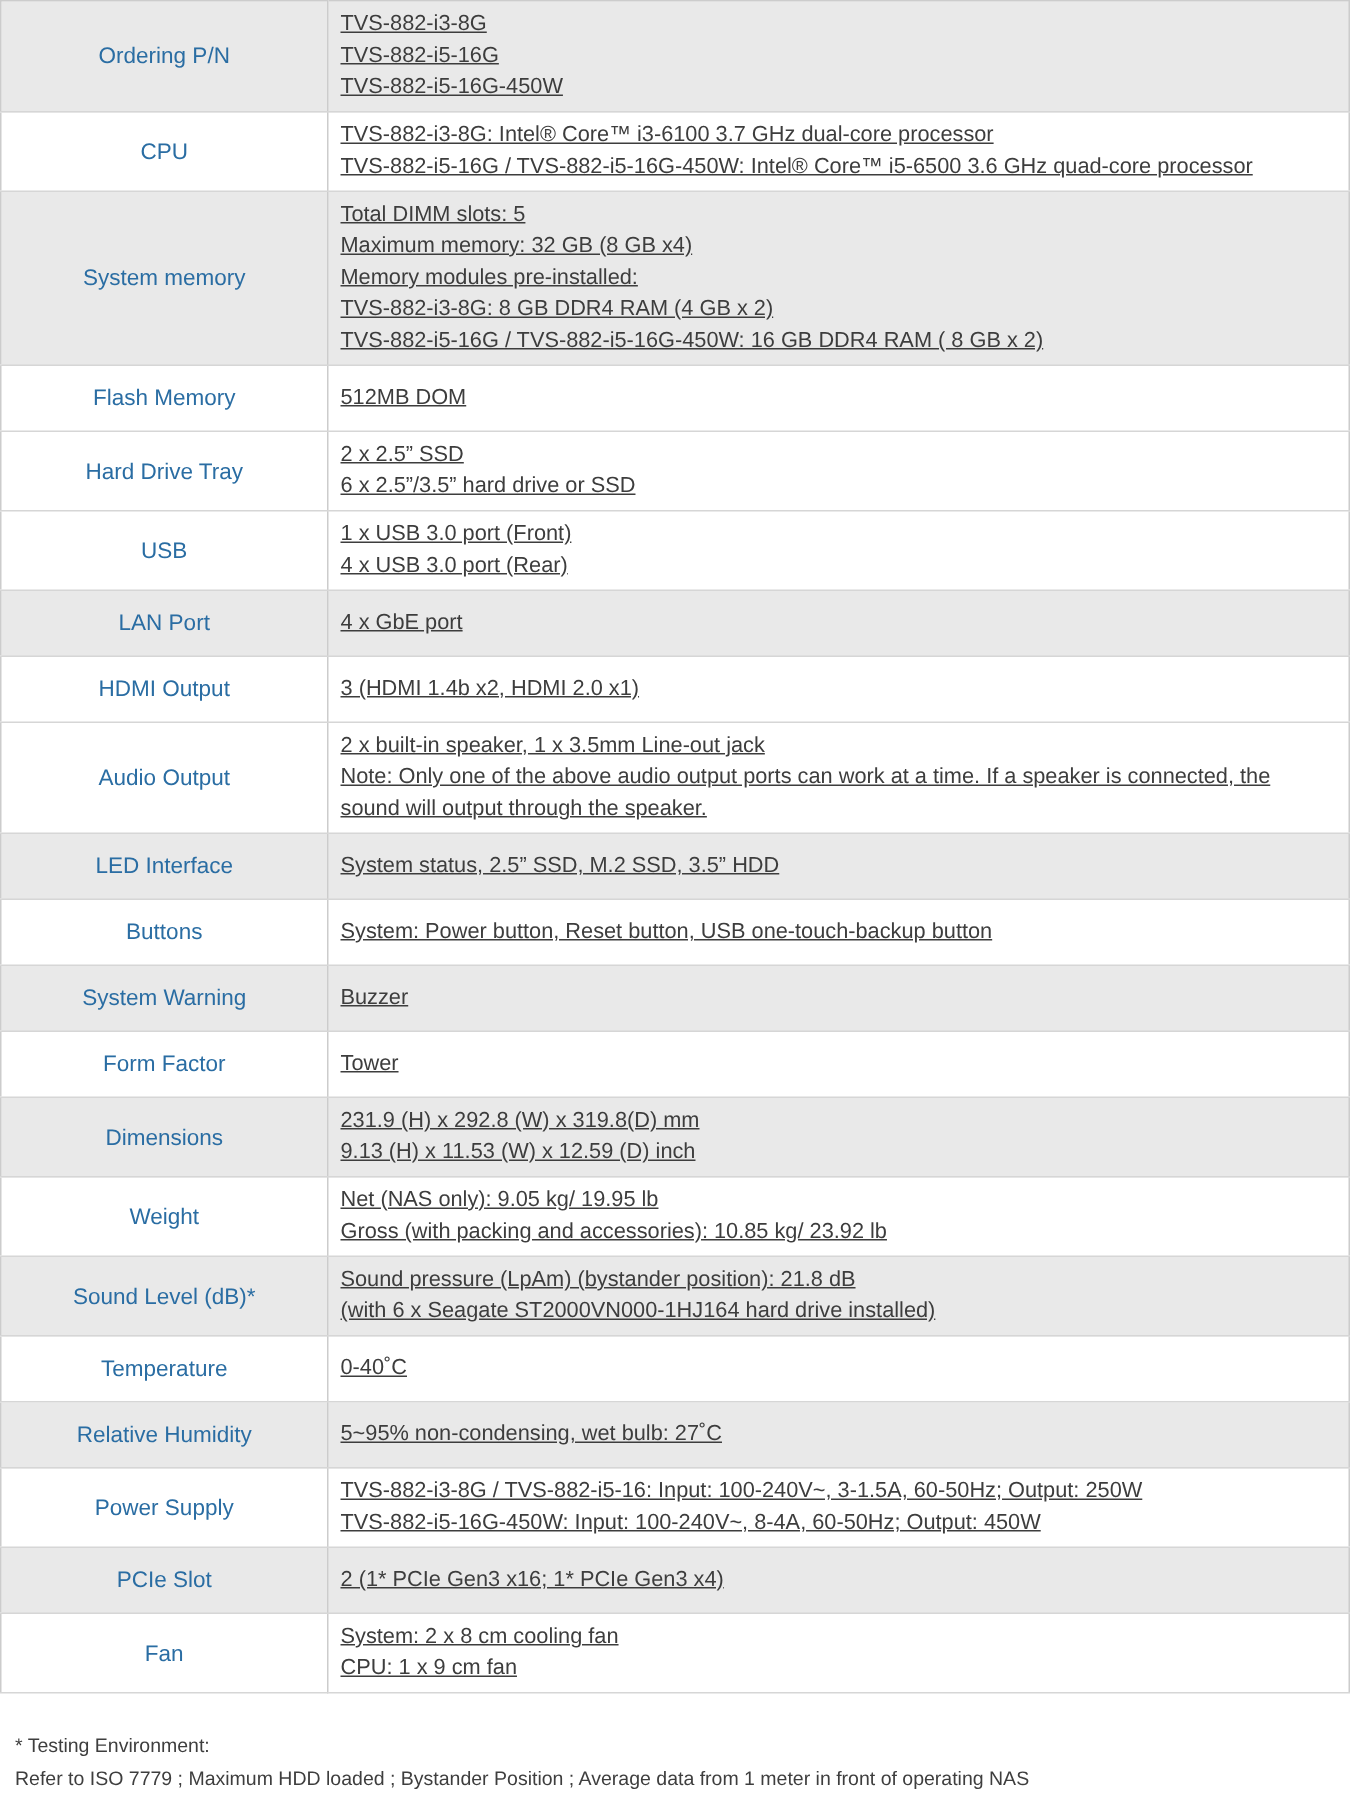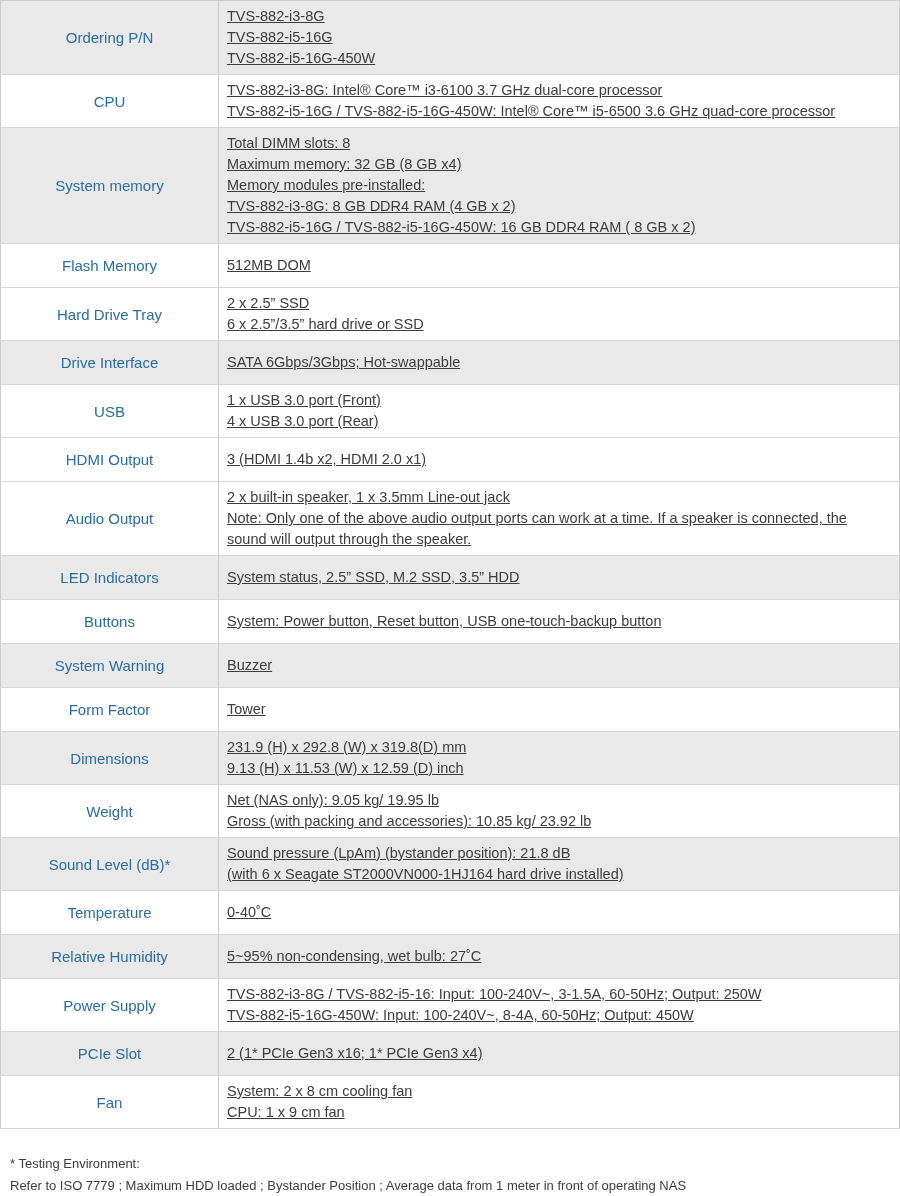--- a/index.html
+++ b/index.html
@@ -67,68 +67,68 @@
         <tr>
           <td class="label-cell">CPU</td>
           <td class="value-cell">
             <div>TVS-882-i3-8G: Intel® Core™ i3-6100 3.7 GHz dual-core processor</div>
             <div>TVS-882-i5-16G / TVS-882-i5-16G-450W: Intel® Core™ i5-6500 3.6 GHz quad-core processor</div>
           </td>
         </tr>
         <tr class="alt">
           <td class="label-cell">System memory</td>
           <td class="value-cell">
-            <div>Total DIMM slots: 8</div>
+            <div>Total DIMM slots: 5</div>
             <div>Maximum memory: 32 GB (8 GB x4)</div>
             <div>Memory modules pre-installed:</div>
             <div>TVS-882-i3-8G: 8 GB DDR4 RAM (4 GB x 2)</div>
             <div>TVS-882-i5-16G / TVS-882-i5-16G-450W: 16 GB DDR4 RAM ( 8 GB x 2)</div>
           </td>
         </tr>
         <tr>
           <td class="label-cell">Flash Memory</td>
           <td class="value-cell">
             <div>512MB DOM</div>
           </td>
         </tr>
         <tr>
           <td class="label-cell">Hard Drive Tray</td>
           <td class="value-cell">
             <div>2 x 2.5” SSD</div>
             <div>6 x 2.5”/3.5” hard drive or SSD</div>
           </td>
         </tr>
-        <tr class="alt">
-          <td class="label-cell">Drive Interface</td>
-          <td class="value-cell">
-            <div>SATA 6Gbps/3Gbps; Hot-swappable</div>
-          </td>
-        </tr>
         <tr>
           <td class="label-cell">USB</td>
           <td class="value-cell">
             <div>1 x USB 3.0 port (Front)</div>
             <div>4 x USB 3.0 port (Rear)</div>
           </td>
         </tr>
+        <tr class="alt">
+          <td class="label-cell">LAN Port</td>
+          <td class="value-cell">
+            <div>4 x GbE port</div>
+          </td>
+        </tr>
         <tr>
           <td class="label-cell">HDMI Output</td>
           <td class="value-cell">
             <div>3 (HDMI 1.4b x2, HDMI 2.0 x1)</div>
           </td>
         </tr>
         <tr>
           <td class="label-cell">Audio Output</td>
           <td class="value-cell">
             <div>2 x built-in speaker, 1 x 3.5mm Line-out jack</div>
             <div>Note: Only one of the above audio output ports can work at a time. If a speaker is connected, the sound will output through the speaker.</div>
           </td>
         </tr>
         <tr class="alt">
-          <td class="label-cell">LED Indicators</td>
+          <td class="label-cell">LED Interface</td>
           <td class="value-cell">
             <div>System status, 2.5” SSD, M.2 SSD, 3.5” HDD</div>
           </td>
         </tr>
         <tr>
           <td class="label-cell">Buttons</td>
           <td class="value-cell">
             <div>System: Power button, Reset button, USB one-touch-backup button</div>
           </td>
         </tr>

